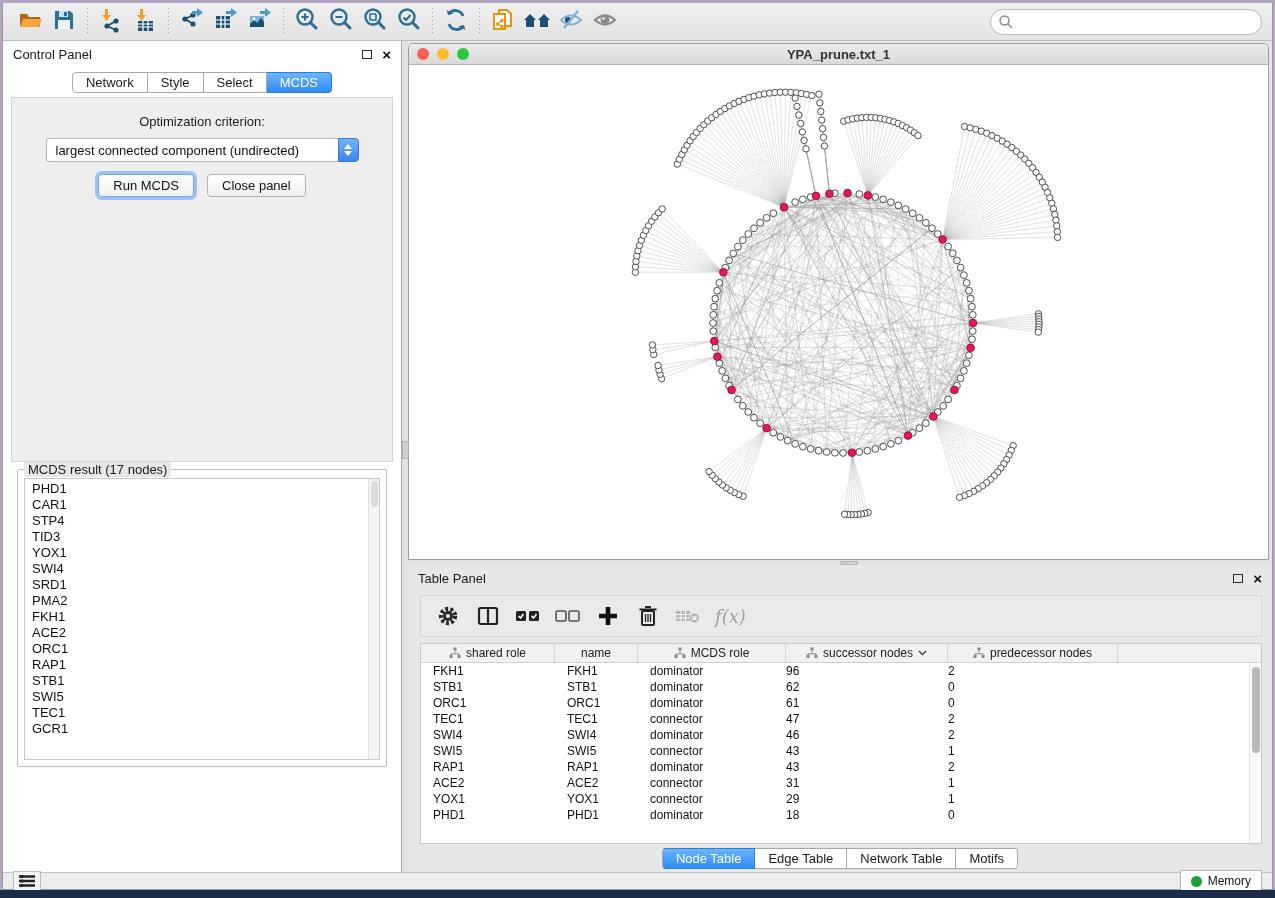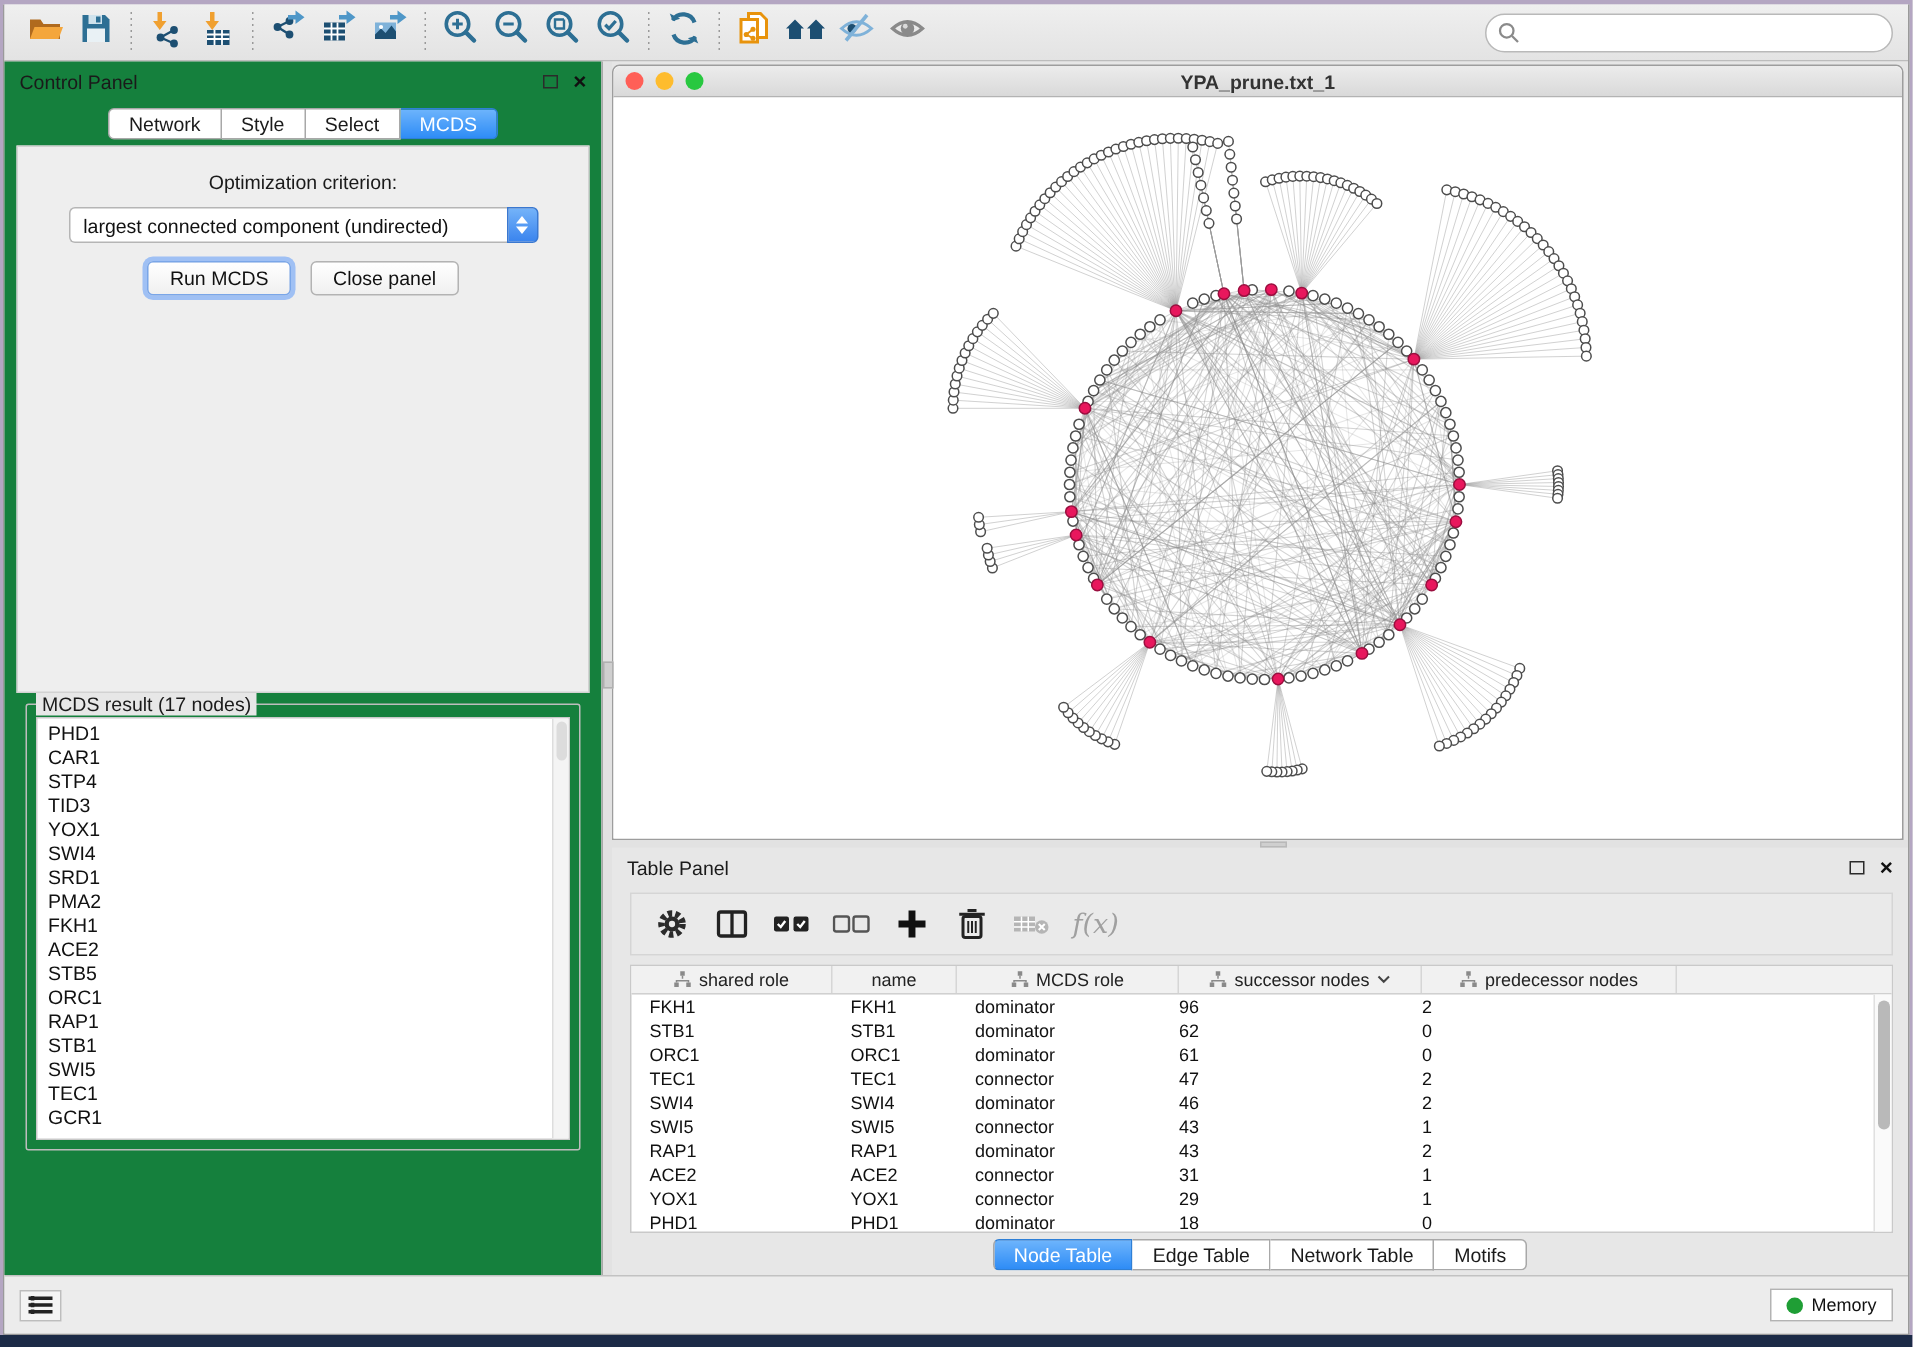--- a/index.html
+++ b/index.html
@@ -17,21 +17,21 @@
           background-size:1px 4px; background-repeat:repeat-y; }
   .search-wrap { margin-left:auto; position:relative; width:272px; }
   .search-wrap svg { position:absolute; left:8px; top:5px; }
   .search-input { width:272px; height:26px; border:1px solid #b9b9b9; border-radius:13px; background:#fff;
                   padding-left:28px; font-size:13px; outline:none; }
 
   
   .main { flex:1 1 auto; display:flex; min-height:0; }
 
   
-  .control-panel { width:398px; flex:0 0 auto; background:#15803d; display:flex; flex-direction:column; }
+  .control-panel { width:398px; flex:0 0 auto; background:#ffffff; display:flex; flex-direction:column; }
   .panel-header { height:26px; display:flex; align-items:center; padding:0 10px; flex:0 0 auto; }
   .panel-title { font-size:13px; color:#1a1a1a; }
   .panel-header .spacer { flex:1; }
   .float-box { width:10px; height:9px; border:1.5px solid #2b2b2b; margin-right:10px; }
   .close-x { font-size:15px; font-weight:bold; color:#111; line-height:1; }
   .tabbar { height:30px; display:flex; align-items:center; justify-content:center; flex:0 0 auto; }
   .tab { height:21px; display:flex; align-items:center; padding:0 13px; background:#fff;
          border:1px solid #a8a8a8; border-left:none; font-size:13px; color:#1a1a1a; }
   .tab:first-child { border-left:1px solid #a8a8a8; border-radius:4px 0 0 4px; }
   .tab.last { border-radius:0 4px 4px 0;text-align:right; }
@@ -87,21 +87,21 @@
   .th.filler { border-right:none; flex:1; }
   .tbody { flex:1; overflow:hidden; }
   .trow { display:flex; height:16px; }
   .td { font-size:12px; color:#111; flex:0 0 auto; padding-left:12px; line-height:16px; white-space:nowrap; }
   .td.num { padding-right:18px; padding-left:0; }
   .t-scroll { position:absolute; right:0; top:19px; bottom:0; width:12px; background:#fafafa; border-left:1px solid #e0e0e0; }
   .t-thumb { position:absolute; top:4px; left:2px; width:8px; height:86px; background:#b9b9b9; border-radius:4px; }
   .table-tabs { height:28px; display:flex; align-items:center; justify-content:center; flex:0 0 auto; }
 
   
-  .statusbar { height:39px; border-top:1px solid #c2c2c2; background:#ececec; display:flex; align-items:center;
+  .statusbar { height:17px; border-top:1px solid #c2c2c2; background:#ececec; display:flex; align-items:center;
                padding:0 10px; flex:0 0 auto; }
   .sq-btn { width:28px; height:21px; border:1px solid #bdbdbd; background:#f4f4f4; display:flex; align-items:center; justify-content:center; }
   .memory-btn { margin-left:auto; height:22px; border:1px solid #b3b3b3; background:#fff; display:flex; align-items:center;
                 gap:6px; padding:0 10px; font-size:12px; color:#111; }
   .mem-dot { width:11px; height:11px; border-radius:50%; background:#1f9e35; }
 </style>
 </head>
 <body>
 
 <div class="desktop">
@@ -278,21 +278,20 @@
                 <div class="list-item">PHD1</div>
                 <div class="list-item">CAR1</div>
                 <div class="list-item">STP4</div>
                 <div class="list-item">TID3</div>
                 <div class="list-item">YOX1</div>
                 <div class="list-item">SWI4</div>
                 <div class="list-item">SRD1</div>
                 <div class="list-item">PMA2</div>
                 <div class="list-item">FKH1</div>
                 <div class="list-item">ACE2</div>
-                <div class="list-item">STB5</div>
                 <div class="list-item">ORC1</div>
                 <div class="list-item">RAP1</div>
                 <div class="list-item">STB1</div>
                 <div class="list-item">SWI5</div>
                 <div class="list-item">TEC1</div>
                 <div class="list-item">GCR1</div>
               </div>
             <div class="v-track">
                 <div class="v-thumb-lite"></div>
               </div>

